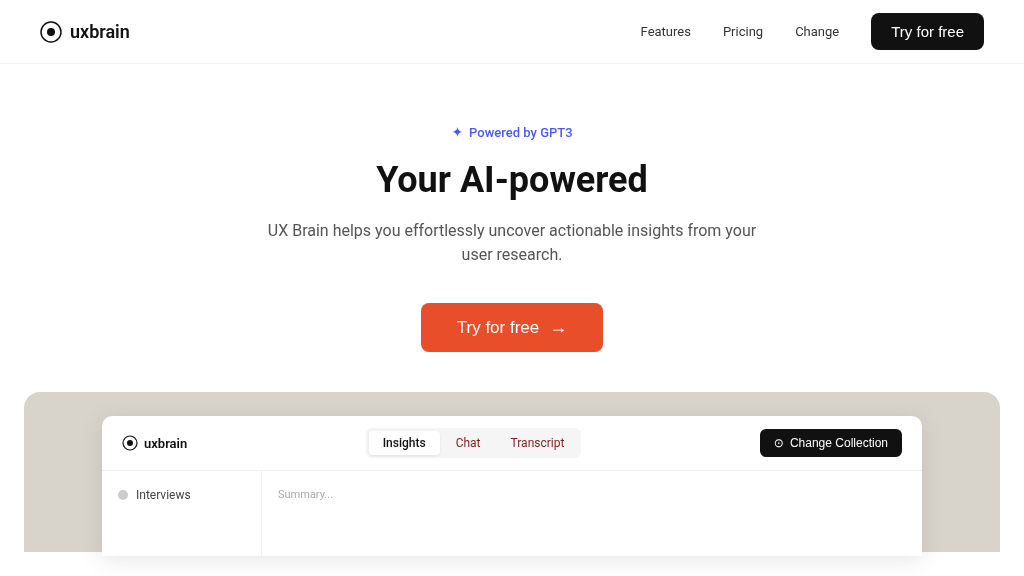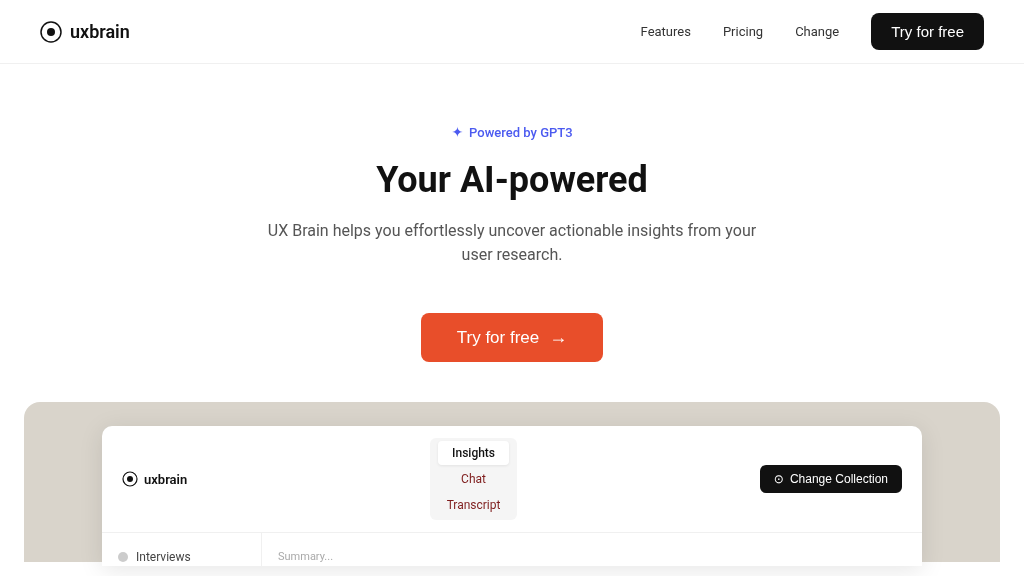--- a/index.html
+++ b/index.html
@@ -99,21 +99,21 @@
       font-weight: 700;
       color: #111;
       line-height: 1.15;
       margin-bottom: 18px;
       max-width: 680px;
     }
 
     .hero-subtext {
       font-size: 16px;
       color: #555;
-      margin-bottom: 46px;
+      margin-bottom: 36px;
       max-width: 520px;
       line-height: 1.5;
     }
 
     .hero-cta {
       background: #e84e2a;
       color: #fff;
       border: none;
       border-radius: 8px;
       padding: 14px 36px;
@@ -172,21 +172,20 @@
       color: #111;
     }
 
     .preview-tabs {
       display: flex;
       align-items: center;
       gap: 2px;
       background: #f5f5f5;
       border-radius: 6px;
       padding: 3px;
-      flex-direction: column;
     }
 
     .preview-tab {
       padding: 5px 14px;
       border-radius: 4px;
       font-size: 12px;
       color: #7f1d1d;
       cursor: pointer;
     }
 

